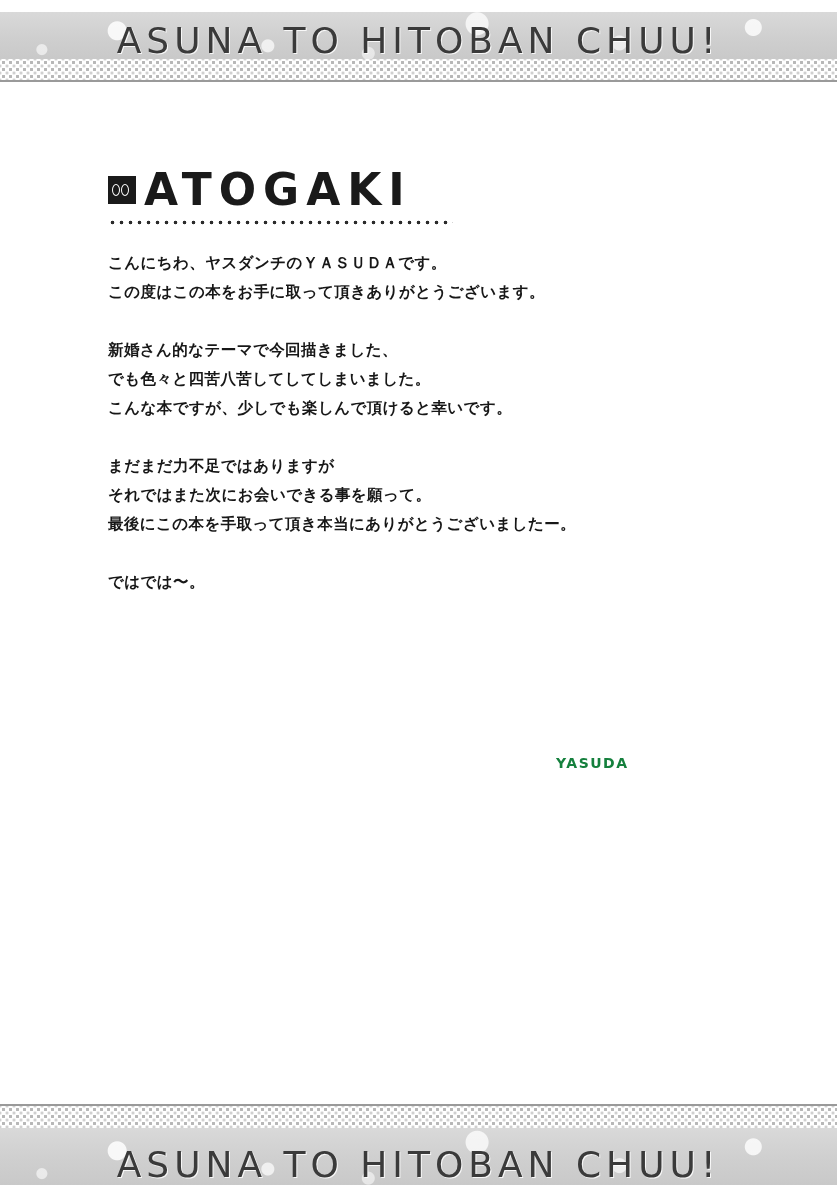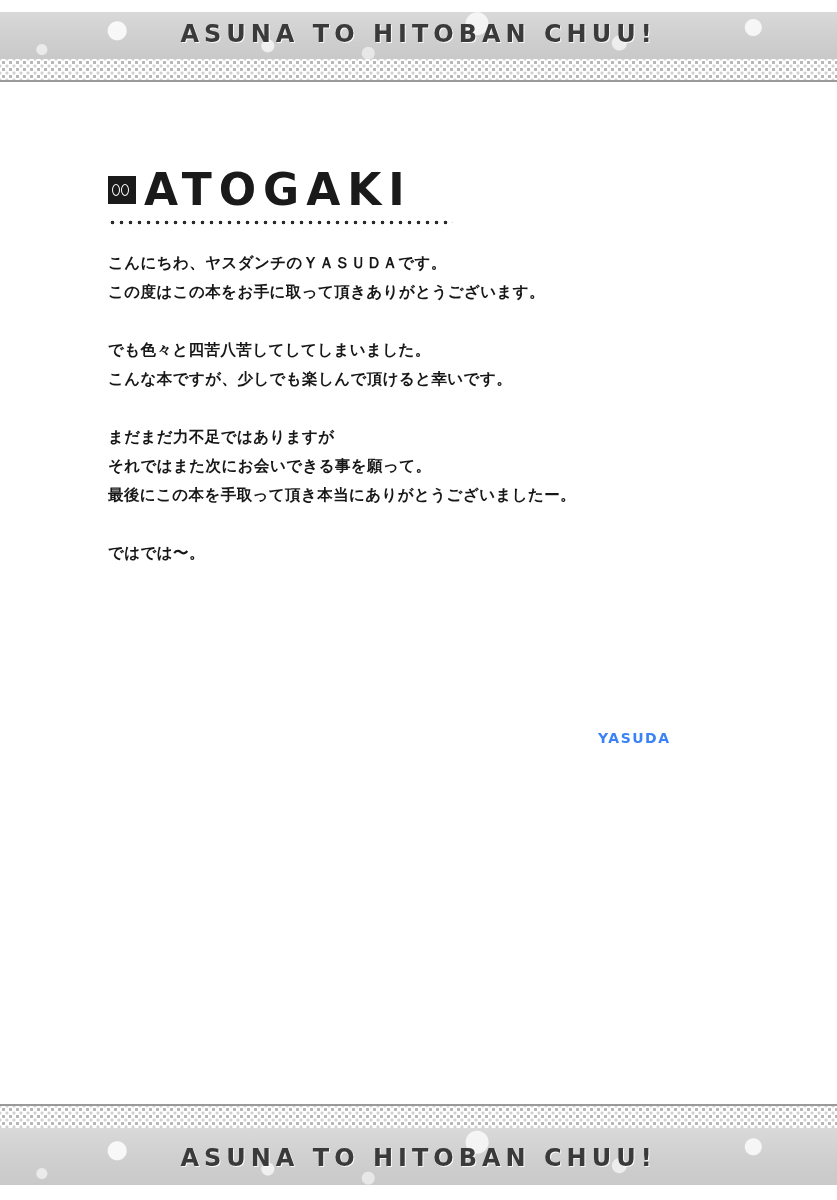--- a/index.html
+++ b/index.html
@@ -37,22 +37,22 @@
       radial-gradient(circle at 5% 80%, rgba(255,255,255,0.6) 0 5px, rgba(255,255,255,0) 6px),
       radial-gradient(circle at 44% 88%, rgba(255,255,255,0.55) 0 6px, rgba(255,255,255,0) 7px),
       linear-gradient(180deg, #d9d9d9 0%, #cfcfcf 55%, #c9c9c9 100%);
     overflow: hidden;
   }
   .banner-title {
     position: absolute;
     left: 0; right: 0;
     text-align: center;
     font-family: "DejaVu Sans", sans-serif;
-    font-weight: bold;
-    font-size: 24px;
+    font-weight: normal;
+    font-size: 36px;
     letter-spacing: 5px;
     color: #3a3a3a;
     text-shadow: 1px 1px 0 rgba(255,255,255,0.85);
     white-space: nowrap;
   }
 
   #header-banner { top: 12px; height: 47px; }
   #header-banner .banner-title { top: 8px; }
 
   #footer-banner { top: 1128px; height: 57px; }
@@ -147,27 +147,26 @@
     line-height: 29px;
     letter-spacing: 0.4px;
   }
   .para { margin: 0 0 29px 0; }
   .para:last-child { margin-bottom: 0; margin-top: 12px; }
   .line { display: block; white-space: pre; }
 
   .signature {
     position: absolute;
     left: 556px;
-    top: 730px;
+    top: 755px;
     font-family: "DejaVu Sans", sans-serif;
     font-size: 14px;
     font-weight: bold;
     letter-spacing: 1.5px;
-    color: #3b82f6;
-    margin-left: 42px;
+    color: #15803d;
   }
 </style>
 </head>
 <body>
 
 <div class="page">
 
   <div class="banner" id="header-banner">
     <div class="banner-title">ASUNA  TO  HITOBAN  CHUU!</div>
   </div>
@@ -179,20 +178,21 @@
     <span class="title-text">ATOGAKI</span>
   </div>
   <div class="title-dots"></div>
 
   <div class="body-text">
     <p class="para">
       <span class="line">こんにちわ、ヤスダンチのＹＡＳＵＤＡです。</span>
       <span class="line">この度はこの本をお手に取って頂きありがとうございます。</span>
     </p>
     <p class="para">
+      <span class="line">新婚さん的なテーマで今回描きました、</span>
       <span class="line">でも色々と四苦八苦してしてしまいました。</span>
       <span class="line">こんな本ですが、少しでも楽しんで頂けると幸いです。</span>
     </p>
     <p class="para">
       <span class="line">まだまだ力不足ではありますが</span>
       <span class="line">それではまた次にお会いできる事を願って。</span>
       <span class="line">最後にこの本を手取って頂き本当にありがとうございましたー。</span>
     </p>
     <p class="para">
       <span class="line">ではでは〜。</span>

